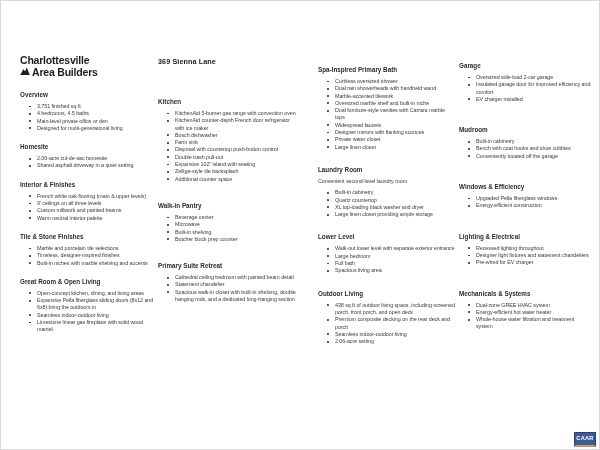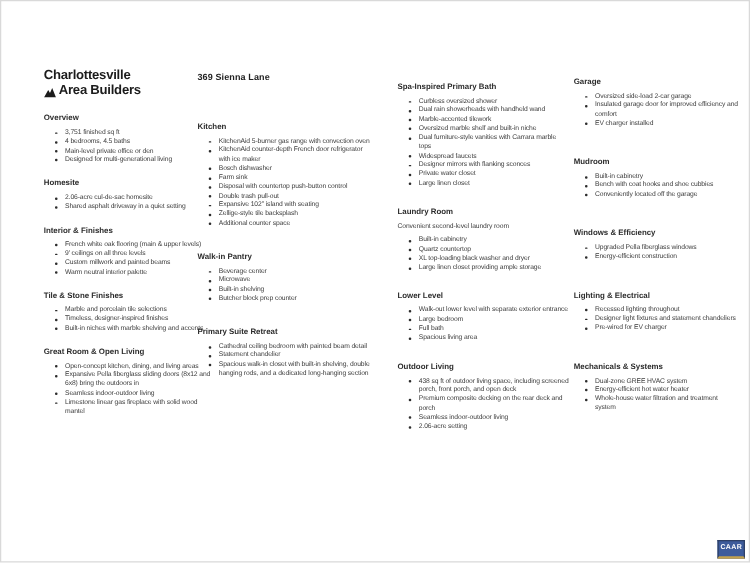--- a/index.html
+++ b/index.html
@@ -5,29 +5,29 @@
   html,body{margin:0;padding:0;}
   body{
     width:600px;height:450px;position:relative;overflow:hidden;
     background:#ffffff;
     font-family:"Liberation Sans", sans-serif;
     color:#3d3d3d;
     box-shadow:inset 0 0 0 1px #d9d9d9;
   }
   .page{position:absolute;inset:0;}
   .col{position:absolute;}
-  .col1{left:20px;top:55px;width:136px;margin-left:15px;}
+  .col1{left:20px;top:55px;width:136px;}
   .col2{left:158px;top:57px;width:140px;}
   .col3{left:318px;top:66px;width:138px;}
   .col4{left:459px;top:62px;width:133px;}
 
   
   .brand{margin-bottom:13px;}
   .brand .l1{font-size:10.5px;font-weight:bold;color:#1c1c1c;line-height:11.5px;letter-spacing:-0.2px;}
-  .brand .l2{font-size:10.5px;font-weight:bold;color:#1c1c1c;line-height:11.5px;letter-spacing:-0.2px;display:flex;align-items:flex-end;gap:2px;}
+  .brand .l2{font-size:10.5px;font-weight:bold;color:#1c1c1c;line-height:11.5px;letter-spacing:-0.2px;display:flex;align-items:flex-start;gap:2px;}
   .brand svg{display:block;}
 
   
   .address{margin-bottom:32px;}
   .address div{font-size:7.2px;font-weight:bold;color:#222;line-height:9px;letter-spacing:0.1px;}
 
   
   .sec h3{
     font-size:6.3px;font-weight:bold;color:#2c2c2c;
     margin:0 0 4.5px 0;line-height:7.5px;letter-spacing:0;

